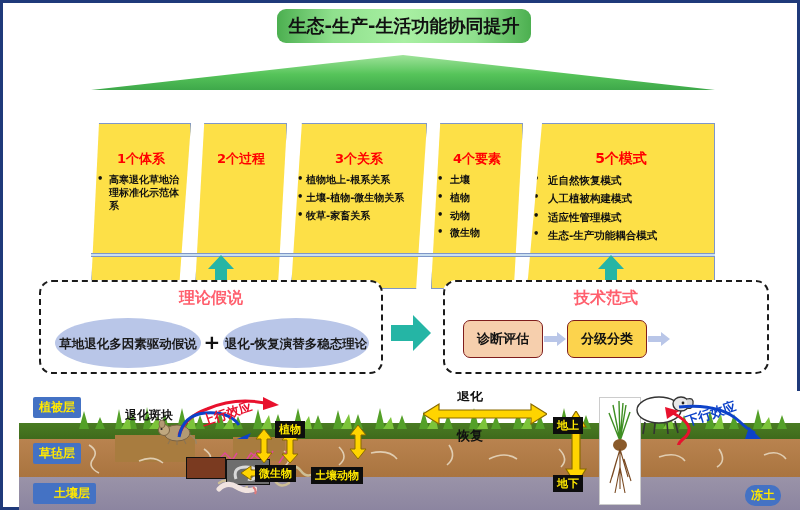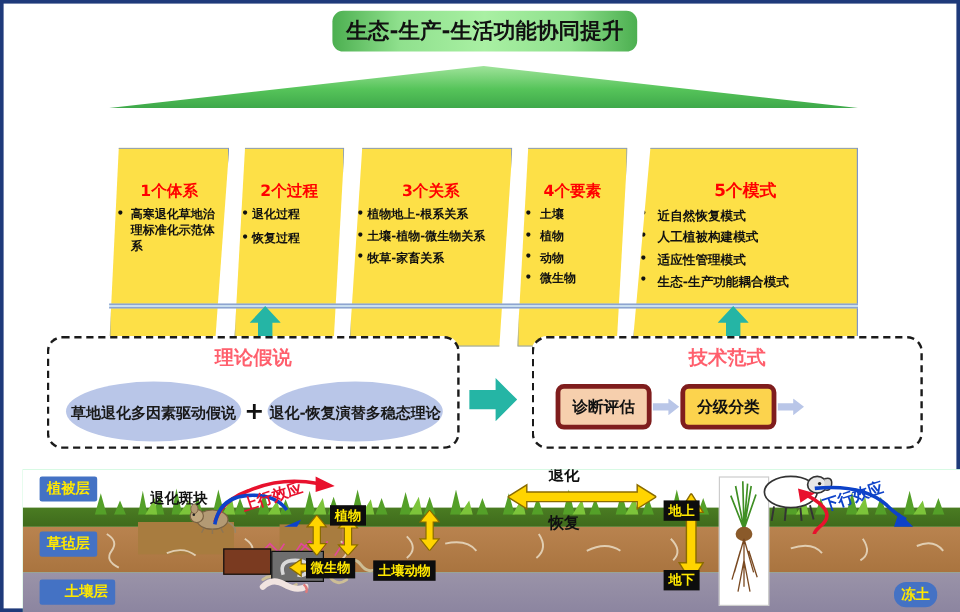--- a/index.html
+++ b/index.html
@@ -110,21 +110,21 @@
   }
   .el-1 { left: 14px;  width: 146px; }
   .el-2 { left: 182px; width: 146px; }
   .plus {
     position: absolute; left: 160px; top: 48px; width: 22px;
     text-align: center; font-size: 20px; font-weight: bold; color: #111;
   }
 
   .chip {
     position: absolute; top: 38px; height: 38px; width: 80px;
-    border: 4px solid #7f1d1d; border-radius: 7px;
+    border: 1px solid #7f1d1d; border-radius: 7px;
     display: flex; align-items: center; justify-content: center;
     font-size: 13px; font-weight: bold; color: #111;
   }
   .chip-1 { left: 18px;  background: #f6cfad; }
   .chip-2 { left: 122px; background: #fcd34d; }
   .chip-3 { left: 226px; background: #a9d18e; }
   .chip-arrow { position: absolute; top: 50px; width: 22px; height: 14px; }
   .ca-1 { left: 99px; }
   .ca-2 { left: 203px; }
 
@@ -192,24 +192,20 @@
 
     <div class="panel p1">
       <div class="panel-title">1个体系</div>
       <ul>
         <li>高寒退化草地治理标准化示范体系</li>
       </ul>
     </div>
 
     <div class="panel p2">
       <div class="panel-title">2个过程</div>
-      <ul>
-        <li>退化过程</li>
-        <li>恢复过程</li>
-      </ul>
     </div>
 
     <div class="panel p3">
       <div class="panel-title">3个关系</div>
       <ul>
         <li>植物地上-根系关系</li>
         <li>土壤-植物-微生物关系</li>
         <li>牧草-家畜关系</li>
       </ul>
     </div>

